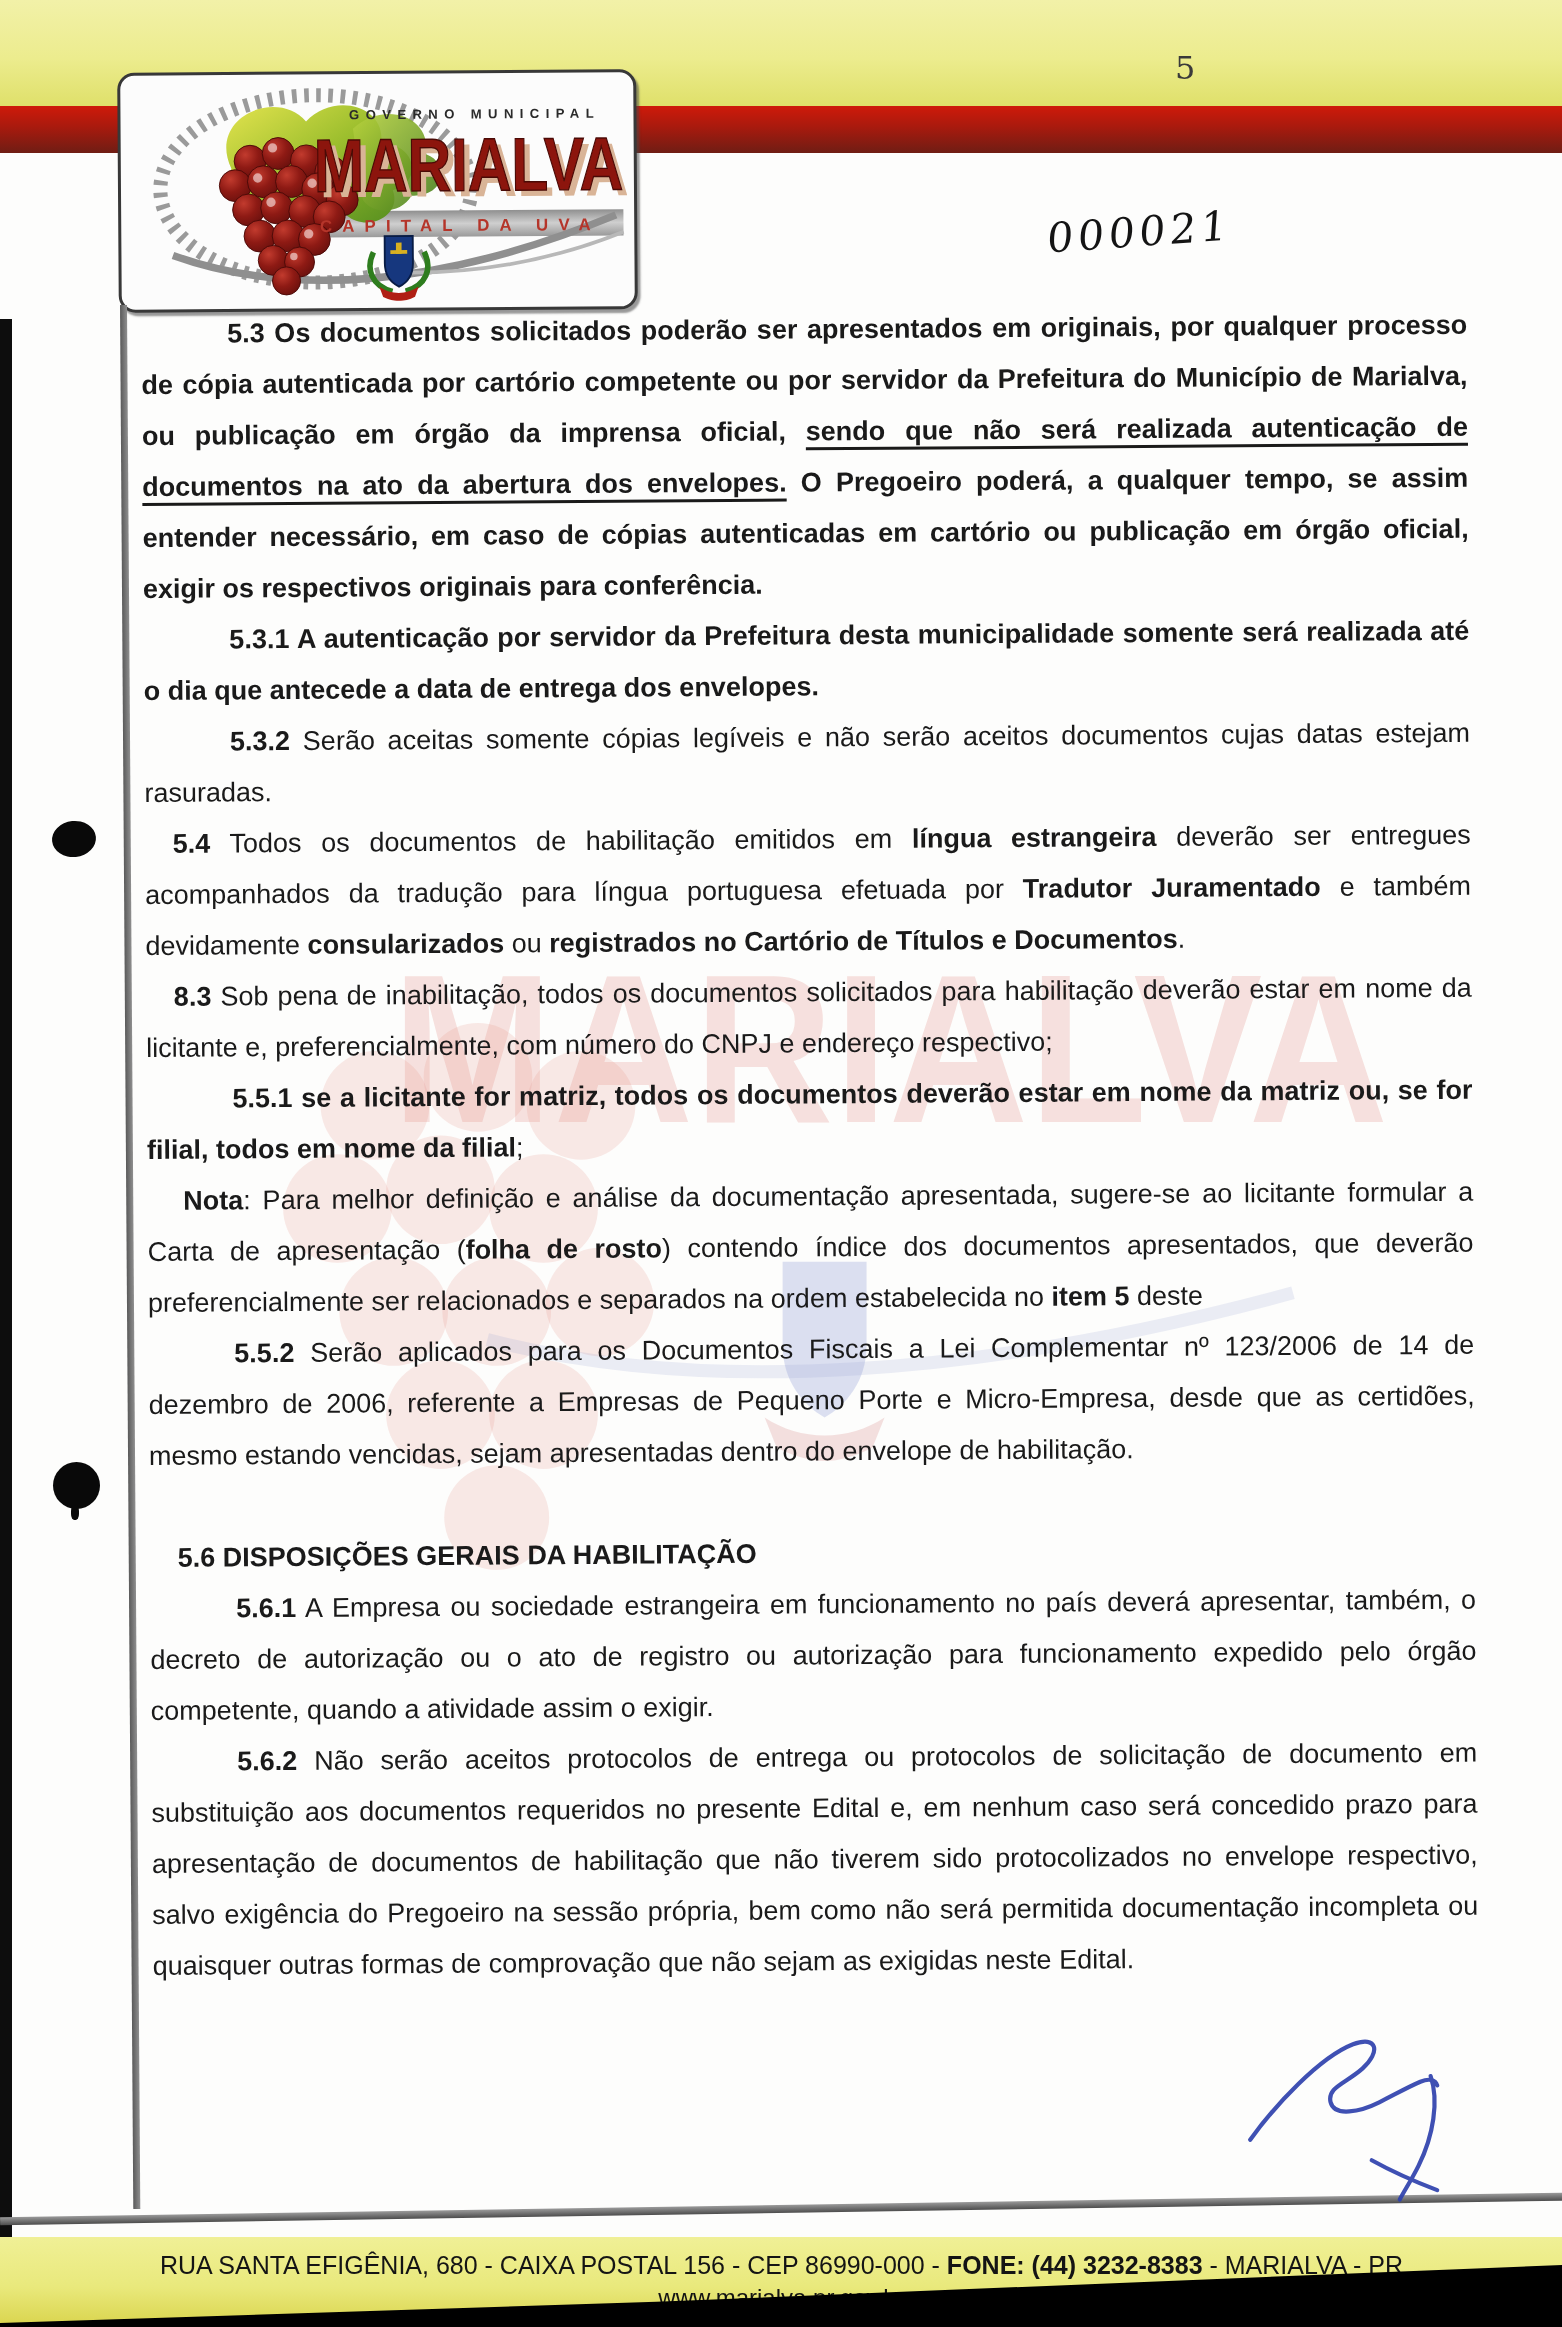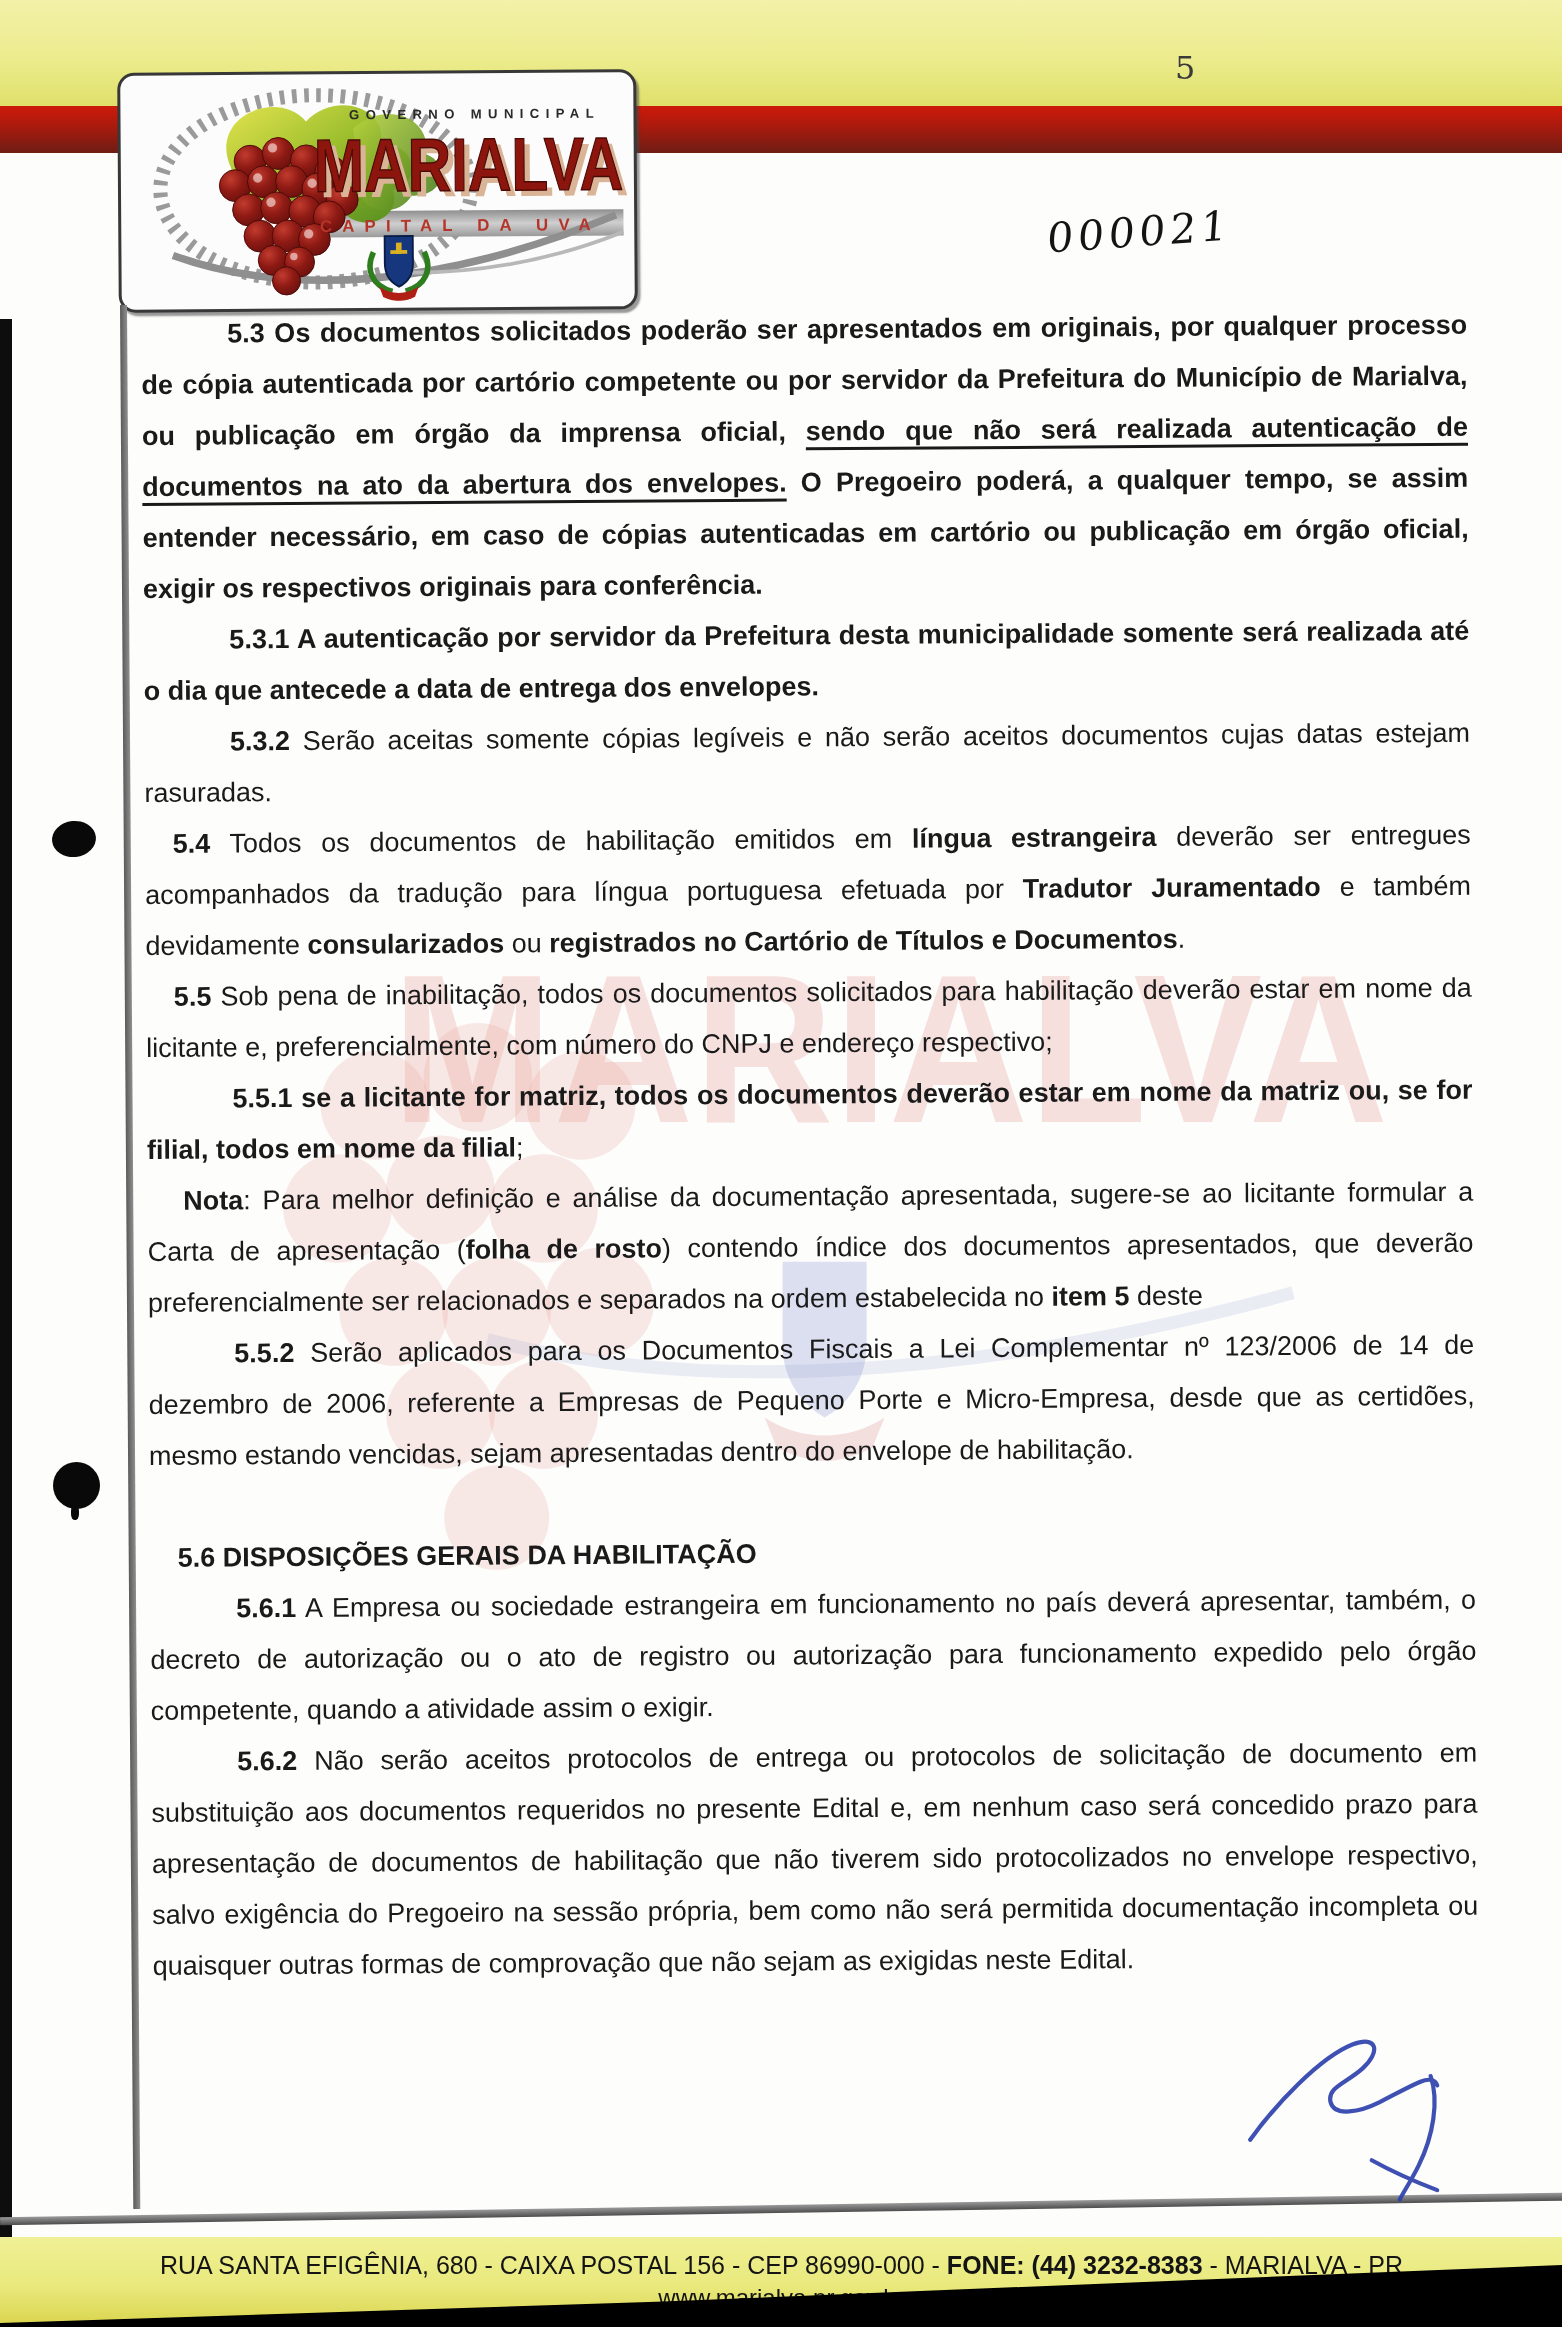--- a/index.html
+++ b/index.html
@@ -191,21 +191,21 @@
   <div class="stamp">000021</div>
 
   <div class="v-border"></div>
   <div class="b-border"></div>
 
   <div class="text-area">
       <p class="para indent-lg"><span class="b">5.3 Os documentos solicitados poderão ser apresentados em originais, por qualquer processo de cópia autenticada por cartório competente ou por servidor da Prefeitura do Município de Marialva, ou publicação em órgão da imprensa oficial, </span><span class="b u">sendo que não será realizada autenticação de documentos na ato da abertura dos envelopes.</span><span class="b"> O Pregoeiro poderá, a qualquer tempo, se assim entender necessário, em caso de cópias autenticadas em cartório ou publicação em órgão oficial, exigir os respectivos originais para conferência.</span></p>
       <p class="para indent-lg"><span class="b">5.3.1 A autenticação por servidor da Prefeitura desta municipalidade somente será realizada até o dia que antecede a data de entrega dos envelopes.</span></p>
       <p class="para indent-lg"><span class="b">5.3.2</span><span> Serão aceitas somente cópias legíveis e não serão aceitos documentos cujas datas estejam rasuradas.</span></p>
       <p class="para indent-sm"><span class="b">5.4</span><span> Todos os documentos de habilitação emitidos em </span><span class="b">língua estrangeira</span><span> deverão ser entregues acompanhados da tradução para língua portuguesa efetuada por </span><span class="b">Tradutor Juramentado</span><span> e também devidamente </span><span class="b">consularizados</span><span> ou </span><span class="b">registrados no Cartório de Títulos e Documentos</span><span>.</span></p>
-      <p class="para indent-sm"><span class="b">5.5</span><span> Sob pena de inabilitação, todos os documentos solicitados para habilitação deverão estar em nome da licitante e, preferencialmente, com número do CNPJ e endereço respectivo;</span></p>
+      <p class="para indent-sm"><span class="b">8.3</span><span> Sob pena de inabilitação, todos os documentos solicitados para habilitação deverão estar em nome da licitante e, preferencialmente, com número do CNPJ e endereço respectivo;</span></p>
       <p class="para indent-lg"><span class="b">5.5.1 se a licitante for matriz, todos os documentos deverão estar em nome da matriz ou, se for filial, todos em nome da filial</span><span>;</span></p>
       <p class="para indent-md"><span class="b">Nota</span><span>: Para melhor definição e análise da documentação apresentada, sugere-se ao licitante formular a Carta de apresentação (</span><span class="b">folha de rosto</span><span>) contendo índice dos documentos apresentados, que deverão preferencialmente ser relacionados e separados na ordem estabelecida no </span><span class="b">item 5</span><span> deste</span></p>
       <p class="para indent-lg"><span class="b">5.5.2</span><span> Serão aplicados para os Documentos Fiscais a Lei Complementar nº 123/2006 de 14 de dezembro de 2006, referente a Empresas de Pequeno Porte e Micro-Empresa, desde que as certidões, mesmo estando vencidas, sejam apresentadas dentro do envelope de habilitação.</span></p>
       <p class="para indent-sm heading"><span class="b">5.6 DISPOSIÇÕES GERAIS DA HABILITAÇÃO</span></p>
       <p class="para indent-lg"><span class="b">5.6.1</span><span> A Empresa ou sociedade estrangeira em funcionamento no país deverá apresentar, também, o decreto de autorização ou o ato de registro ou autorização para funcionamento expedido pelo órgão competente, quando a atividade assim o exigir.</span></p>
       <p class="para indent-lg"><span class="b">5.6.2</span><span> Não serão aceitos protocolos de entrega ou protocolos de solicitação de documento em substituição aos documentos requeridos no presente Edital e, em nenhum caso será concedido prazo para apresentação de documentos de habilitação que não tiverem sido protocolizados no envelope respectivo, salvo exigência do Pregoeiro na sessão própria, bem como não será permitida documentação incompleta ou quaisquer outras formas de comprovação que não sejam as exigidas neste Edital.</span></p>
     </div>
 
   <svg class="signature" viewBox="0 0 230 200">
     <g stroke="#2f42ad" stroke-width="4.5" fill="none" stroke-linecap="round" opacity=".92">

